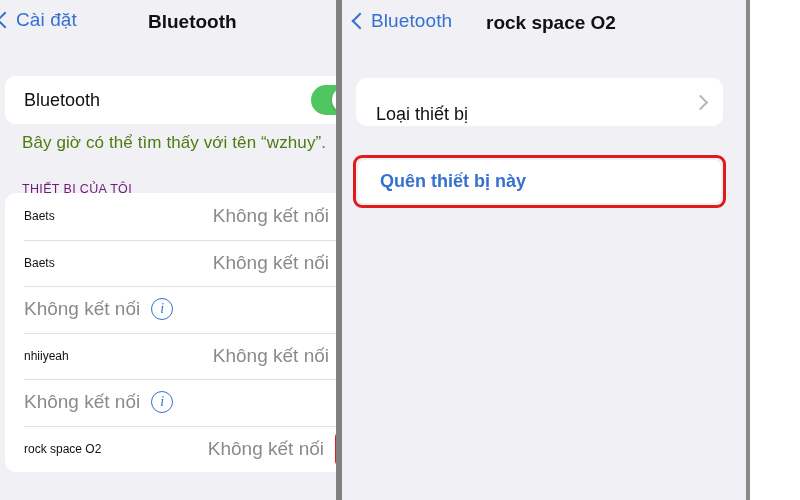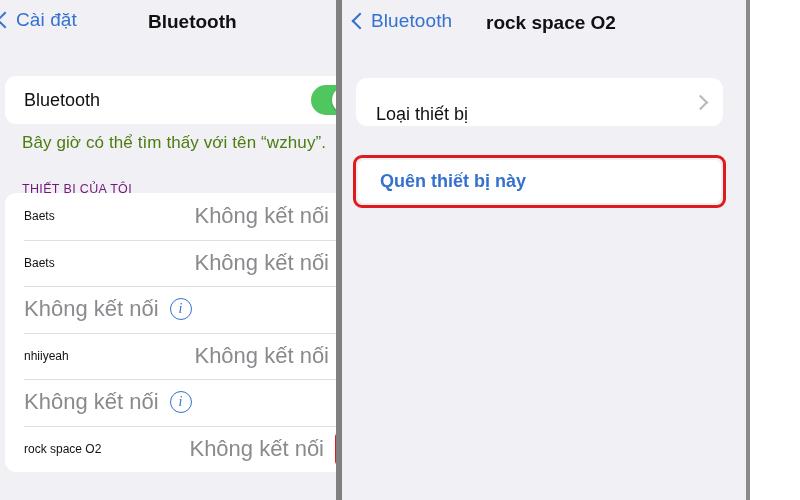--- a/index.html
+++ b/index.html
@@ -168,21 +168,21 @@
     height: 1px;
     background: #dfdfe2;
   }
   .device-name {
     font-size: 12px;
     color: #111114;
     flex: 1 1 auto;
     white-space: nowrap;
   }
   .device-status {
-    font-size: 22px;
+    font-size: 19px;
     color: #8a8a8e;
     margin-right: 11px;
     white-space: nowrap;
   }
   .info-icon {
     width: 22px; height: 22px;
     border-radius: 50%;
     border: 1.6px solid #3571cf;
     color: #3571cf;
     font-size: 14px;

